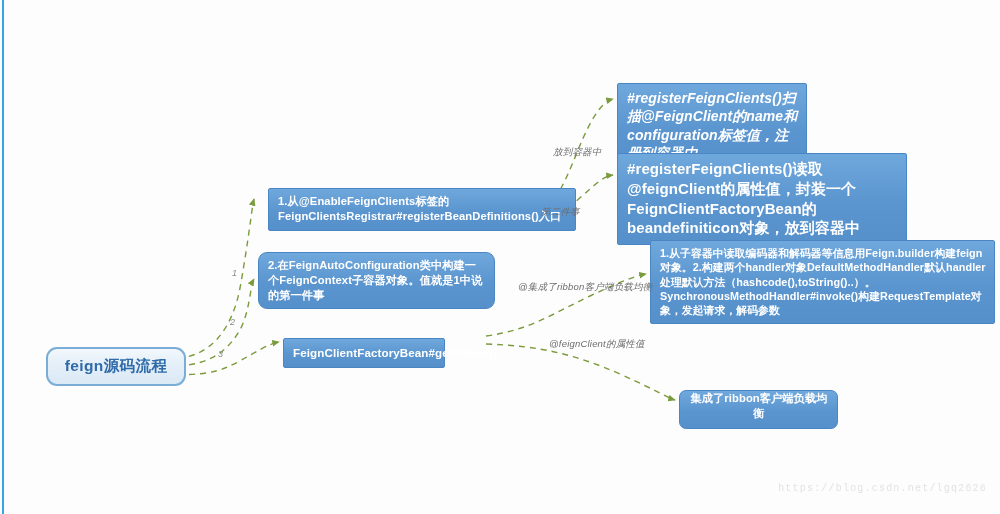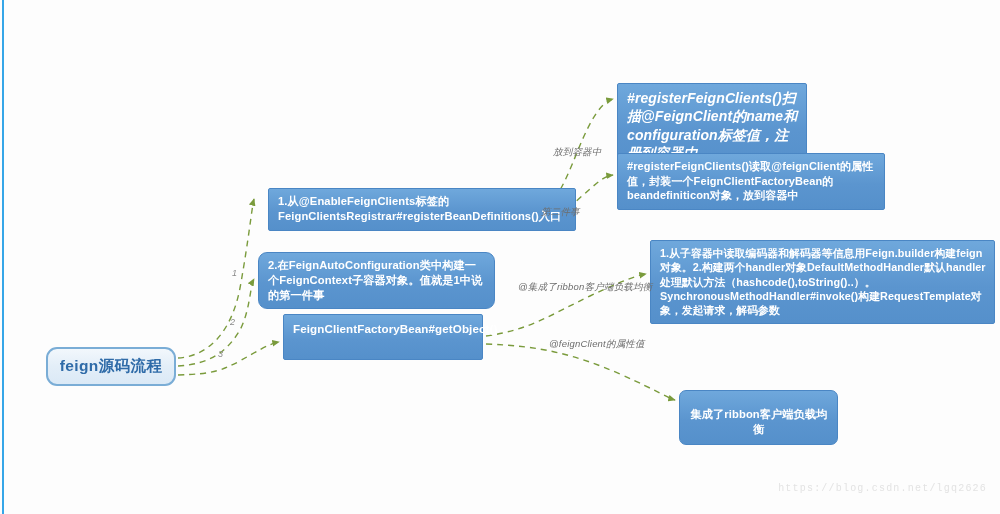--- a/index.html
+++ b/index.html
@@ -47,43 +47,43 @@
   }
   .node.rounded { border-radius: 9px; }
   .node.square  { border-radius: 2px; }
   .node.pill    { border-radius: 7px; }
 
   
   #root-node {
     position: absolute;
     left: 46px;
     top: 347px;
-    width: 130px;
+    width: 140px;
     height: 39px;
     box-sizing: border-box;
     border-radius: 11px;
     border: 2px solid #7aadd6;
     background: linear-gradient(180deg, #f2f7fc 0%, #e3eef8 50%, #dbe9f6 100%);
     color: #2f6ba8;
     font-size: 15.5px;
     font-weight: bold;
     display: flex;
     align-items: center;
     justify-content: center;
     letter-spacing: 0.4px;
   }
 
   
   #node-1 { left: 268px; top: 188px; width: 308px; font-size: 11.2px; }
   #node-2 { left: 258px; top: 252px; width: 237px; font-size: 11.2px; }
-  #node-3 { left: 283px; top: 314px; width: 200px; font-size: 11.6px; padding-top: 6px; padding-bottom: 23px; }
+  #node-3 { left: 283px; top: 338px; width: 162px; font-size: 11.6px; padding-top: 6px; padding-bottom: 7px; }
   #node-1a { left: 617px; top: 83px; width: 190px; font-size: 14px; font-style: italic; }
-  #node-1b { left: 617px; top: 153px; width: 268px; font-size: 11px; }
+  #node-1b { left: 617px; top: 153px; width: 290px; font-size: 15px; }
   #node-3a { left: 650px; top: 240px; width: 345px; font-size: 10.8px; }
-  #node-3b { left: 679px; top: 390px; width: 159px; font-size: 11.2px; text-align: center; padding-top: 16px; padding-bottom: 7px; }
+  #node-3b { left: 679px; top: 390px; width: 159px; font-size: 11.2px; text-align: center; padding-top: 0; padding-bottom: 7px; }
 
   .edge-label {
     position: absolute;
     font-style: italic;
     font-size: 9.5px;
     color: #6d6d6d;
     white-space: nowrap;
     letter-spacing: 0.2px;
   }
   .branch-num {

